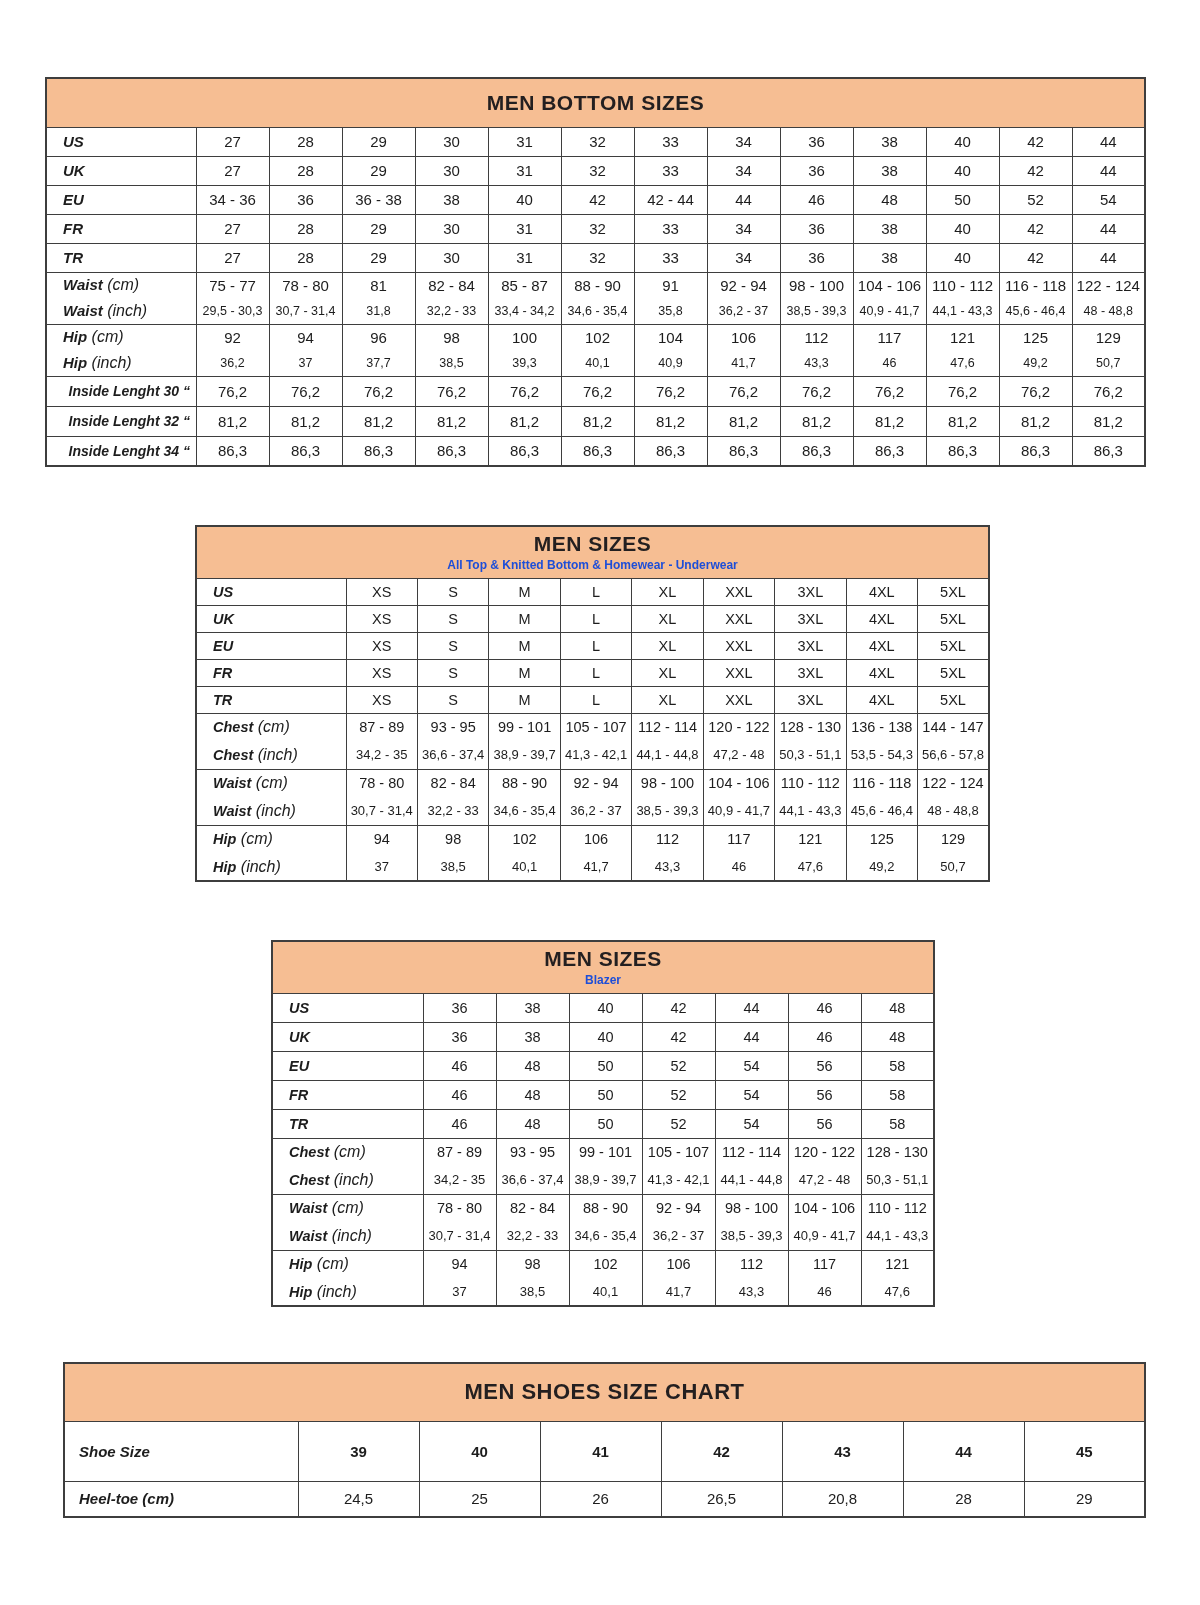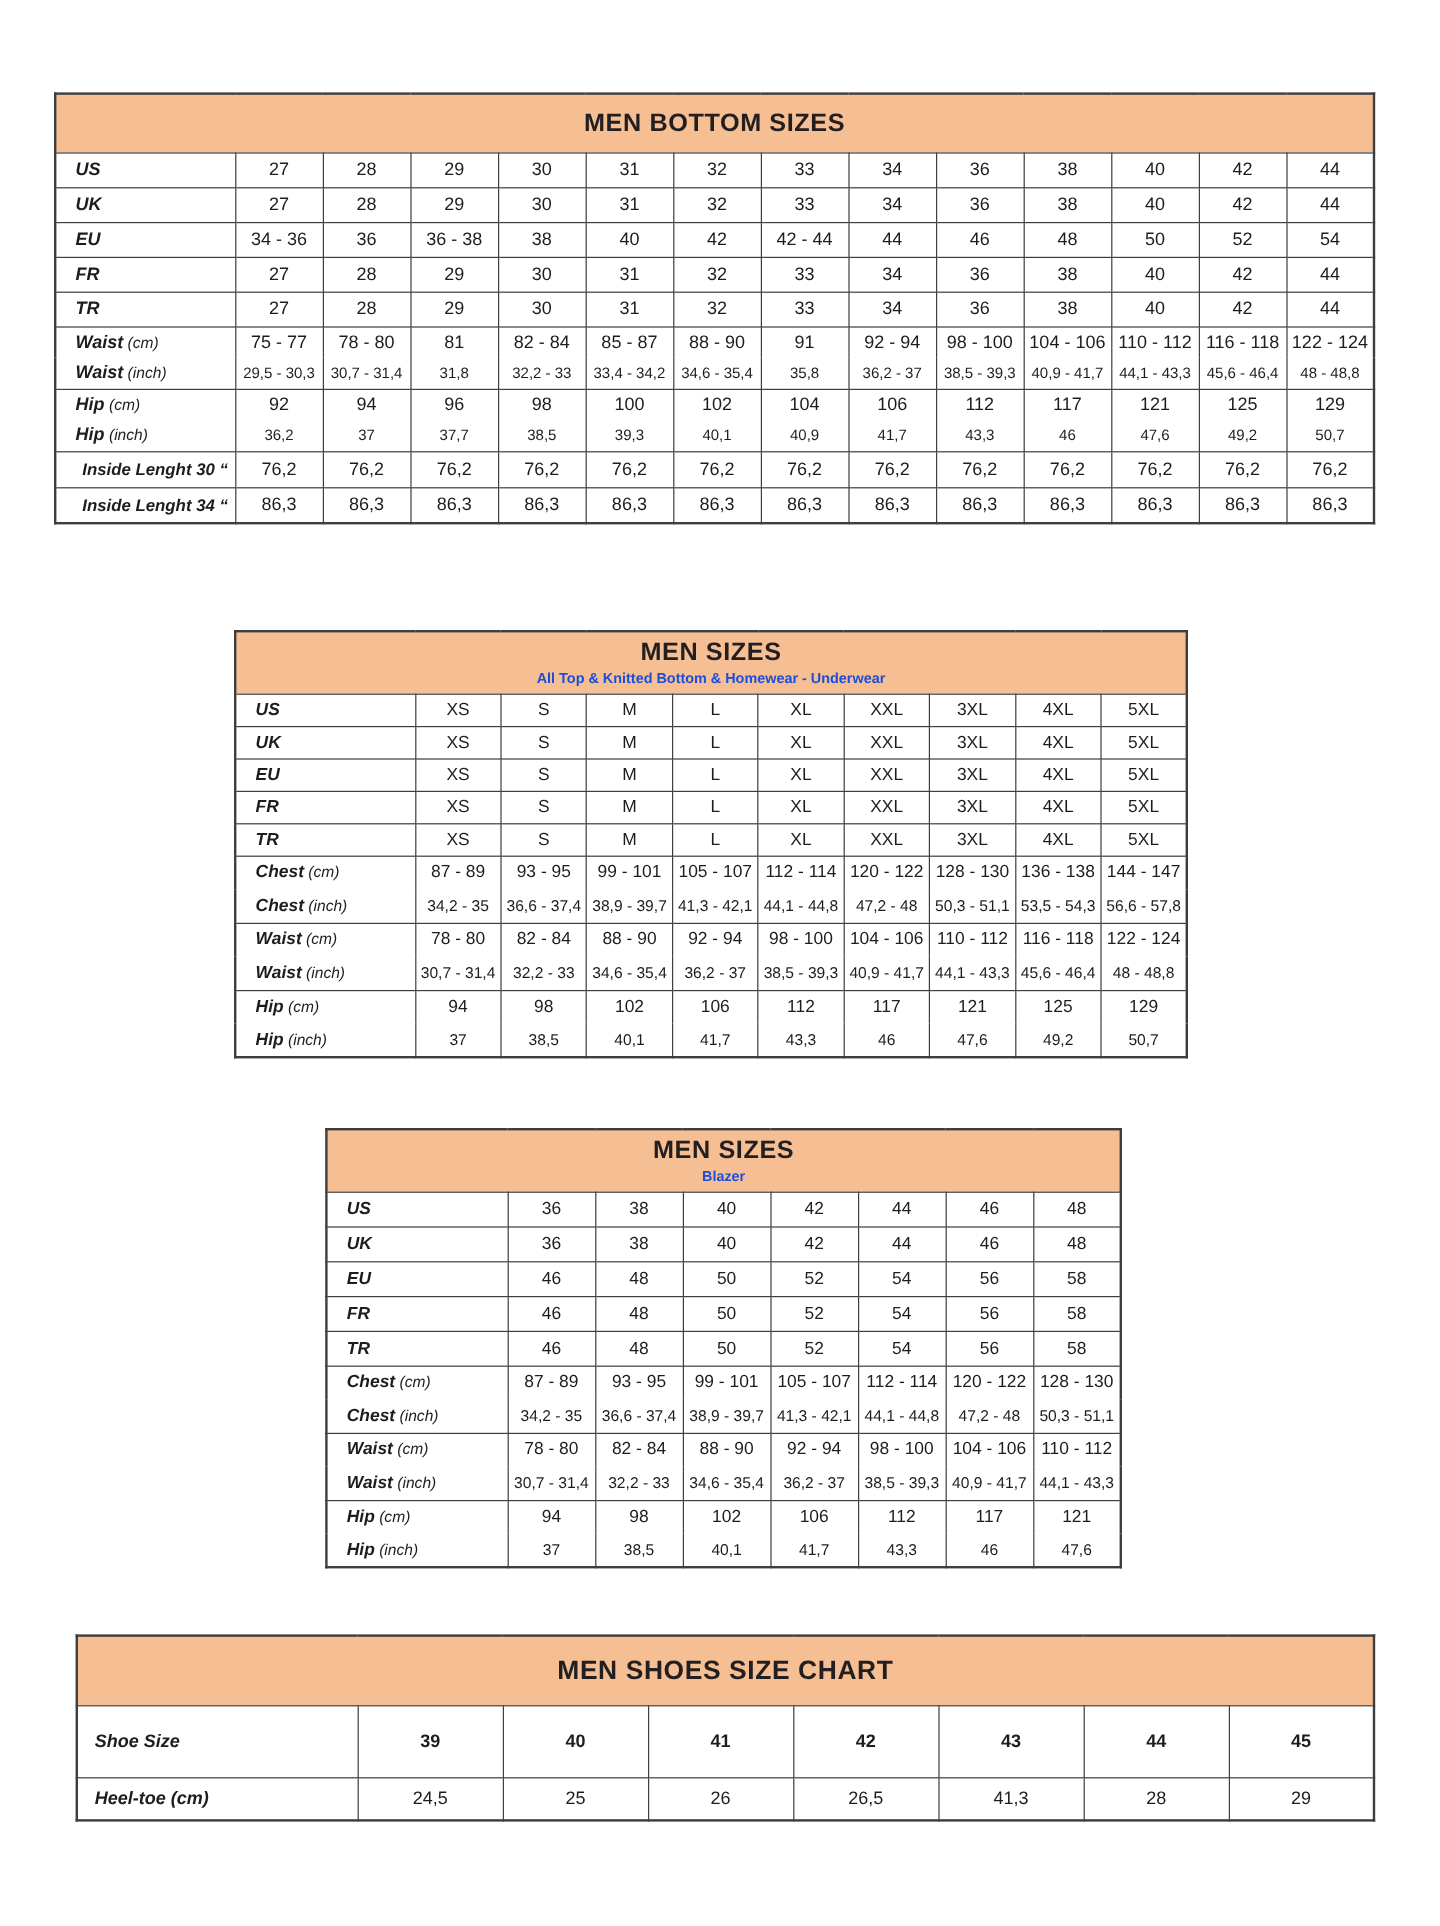--- a/index.html
+++ b/index.html
@@ -21,21 +21,21 @@
     background:#f6be93;
     vertical-align:middle;
     text-align:center;
     padding:4px 15px;
   }
   .t-title { font-size:21px; font-weight:bold; letter-spacing:0.5px; color:#231f20; }
   .t-sub   { font-size:12px; font-weight:bold; margin-top:2px; color:#1d4ed8; }
 
   td.label-cell { text-align:left; padding-left:16px; font-weight:bold;font-style:italic; }
   td.val-cell   { text-align:center; }
-  .unit { font-weight:normal; font-size:13px; }
+  .unit { font-weight:normal; font-size:16px; }
 
   
   tr.g-top td    { border-bottom:none; }
   tr.g-bottom td { border-top:none; }
 
   
   .t1 { left:45px; top:77px; width:1101px; }
   .t1 th.band { height:49px; }
   .t1 td { font-size:15px; height:29px; }
   .t1 .label-cell { font-size:15px; }
@@ -237,20 +237,36 @@
         <td class="val-cell">76,2</td>
         <td class="val-cell">76,2</td>
         <td class="val-cell">76,2</td>
         <td class="val-cell">76,2</td>
         <td class="val-cell">76,2</td>
         <td class="val-cell">76,2</td>
         <td class="val-cell">76,2</td>
         <td class="val-cell">76,2</td>
       </tr>
       <tr class="length-row">
+        <td class="label-cell"><span>Inside Lenght 32 “</span></td>
+        <td class="val-cell">81,2</td>
+        <td class="val-cell">81,2</td>
+        <td class="val-cell">81,2</td>
+        <td class="val-cell">81,2</td>
+        <td class="val-cell">81,2</td>
+        <td class="val-cell">81,2</td>
+        <td class="val-cell">81,2</td>
+        <td class="val-cell">81,2</td>
+        <td class="val-cell">81,2</td>
+        <td class="val-cell">81,2</td>
+        <td class="val-cell">81,2</td>
+        <td class="val-cell">81,2</td>
+        <td class="val-cell">81,2</td>
+      </tr>
+      <tr class="length-row">
         <td class="label-cell"><span>Inside Lenght 34 “</span></td>
         <td class="val-cell">86,3</td>
         <td class="val-cell">86,3</td>
         <td class="val-cell">86,3</td>
         <td class="val-cell">86,3</td>
         <td class="val-cell">86,3</td>
         <td class="val-cell">86,3</td>
         <td class="val-cell">86,3</td>
         <td class="val-cell">86,3</td>
         <td class="val-cell">86,3</td>
@@ -560,18 +576,18 @@
         <td class="val-cell">43</td>
         <td class="val-cell">44</td>
         <td class="val-cell">45</td>
       </tr>
       <tr class="size-row">
         <td class="label-cell"><span>Heel-toe (cm)</span></td>
         <td class="val-cell">24,5</td>
         <td class="val-cell">25</td>
         <td class="val-cell">26</td>
         <td class="val-cell">26,5</td>
-        <td class="val-cell">41,3</td>
+        <td class="val-cell">20,8</td>
         <td class="val-cell">28</td>
         <td class="val-cell">29</td>
       </tr>
     </tbody>
 </table>
 
 </body></html>

